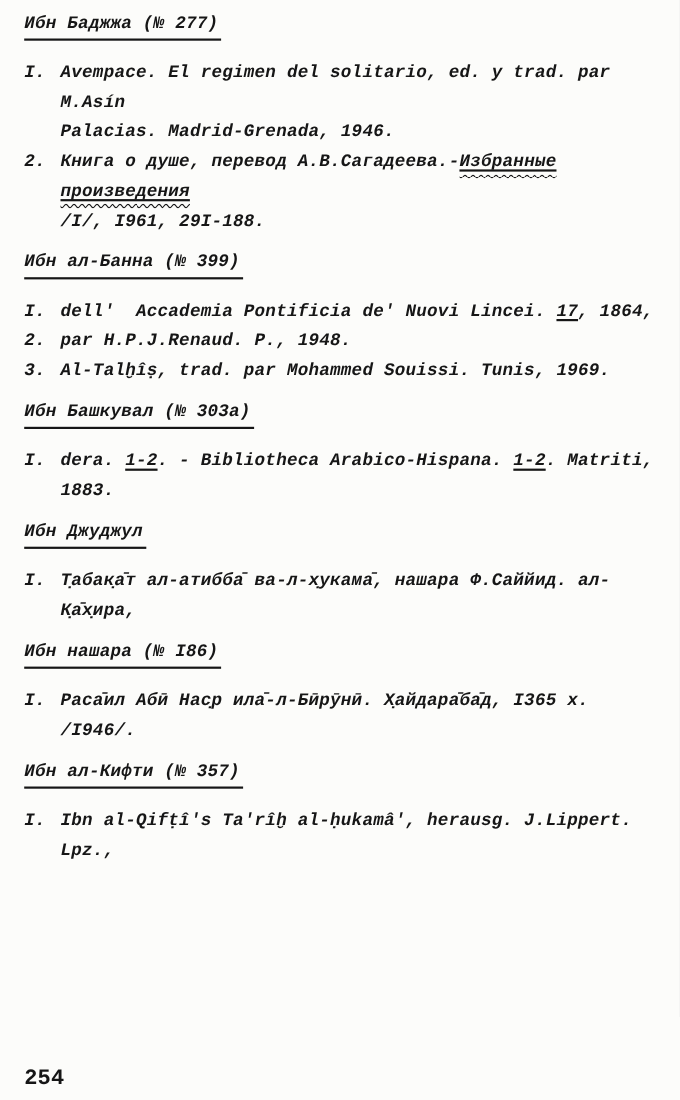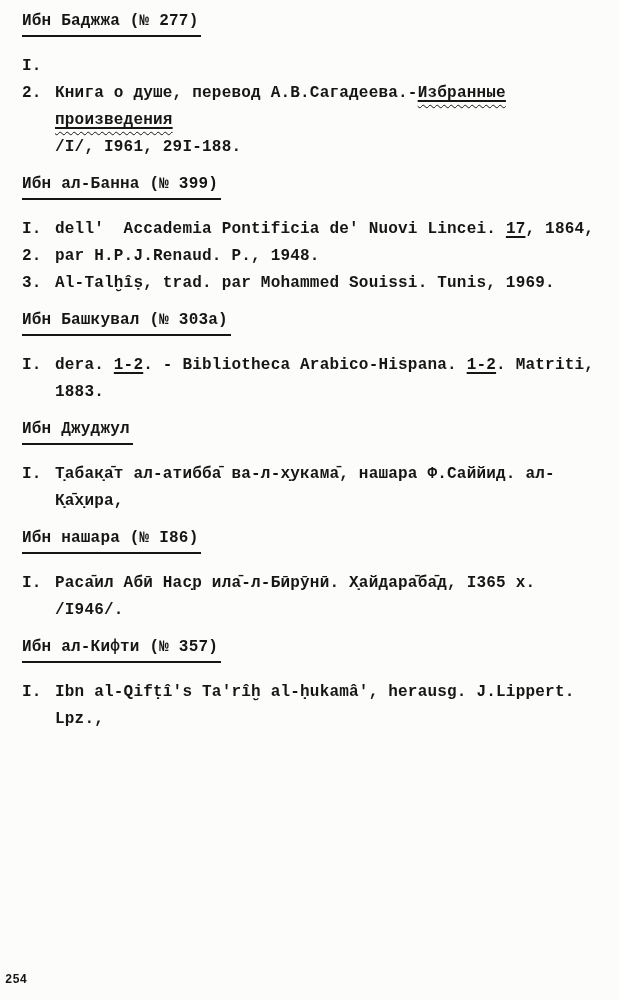--- a/index.html
+++ b/index.html
@@ -16,21 +16,21 @@
     color: var(--ink, #161616);
     font-family: "Liberation Mono", "DejaVu Sans Mono", monospace;
     font-weight: bold;
     font-size: 16px;
     line-height: 27px;
     overflow: hidden;
     box-sizing: border-box;
     padding: 8px 14px 0 22px;
     letter-spacing: 0.2px;
   }
-  .section { margin-bottom: 10px; }
+  .section { margin-bottom: 10px; font-style: italic; }
   .heading {
     display: inline-block;
     border-bottom: 2px solid currentColor;
     padding-bottom: 0px;
     padding-right: 3px;
     margin-bottom: 16px;
     white-space: nowrap;
   }
   .entry {
     display: flex;
@@ -47,33 +47,35 @@
     text-decoration-thickness: 1.5px;
     text-underline-offset: 3px;
   }
   .u-wavy {
     text-decoration: underline wavy;
     text-decoration-thickness: 1px;
     text-underline-offset: 7px;
   }
   .footer {
     position: absolute;
-    left: 5px;
+    left: 22px;
     bottom: 6px;
-    font-size: 12px;
+    font-size: 20px;
   }
 </style>
 </head>
 <body>
 
 <div class="page" style="--ink: #161616; --paper: #fcfcfa;">
   <div>
       <div class="section"><div class="heading">Ибн Баджжа (№ 277)</div><div class="entry">
           <div class="num">I.</div>
           <div class="body">
+            <div class="line">Avempace. El regimen del solitario, ed. y trad. par M.Asín</div>
+            <div class="line">Palacias. Madrid-Grenada, 1946.</div>
           </div>
         </div><div class="entry">
           <div class="num">2.</div>
           <div class="body">
             <div class="line">Книга о душе, перевод А.В.Сагадеева.-<span class="u-solid"><span class="u-wavy">Избранные</span></span> <span class="u-solid"><span class="u-wavy">произведения</span></span></div>
             <div class="line">/I/, I961, 29I-188.</div>
           </div>
         </div></div>
       <div class="section"><div class="heading">Ибн ал-Банна (№ 399)</div><div class="entry">
           <div class="num">I.</div>

